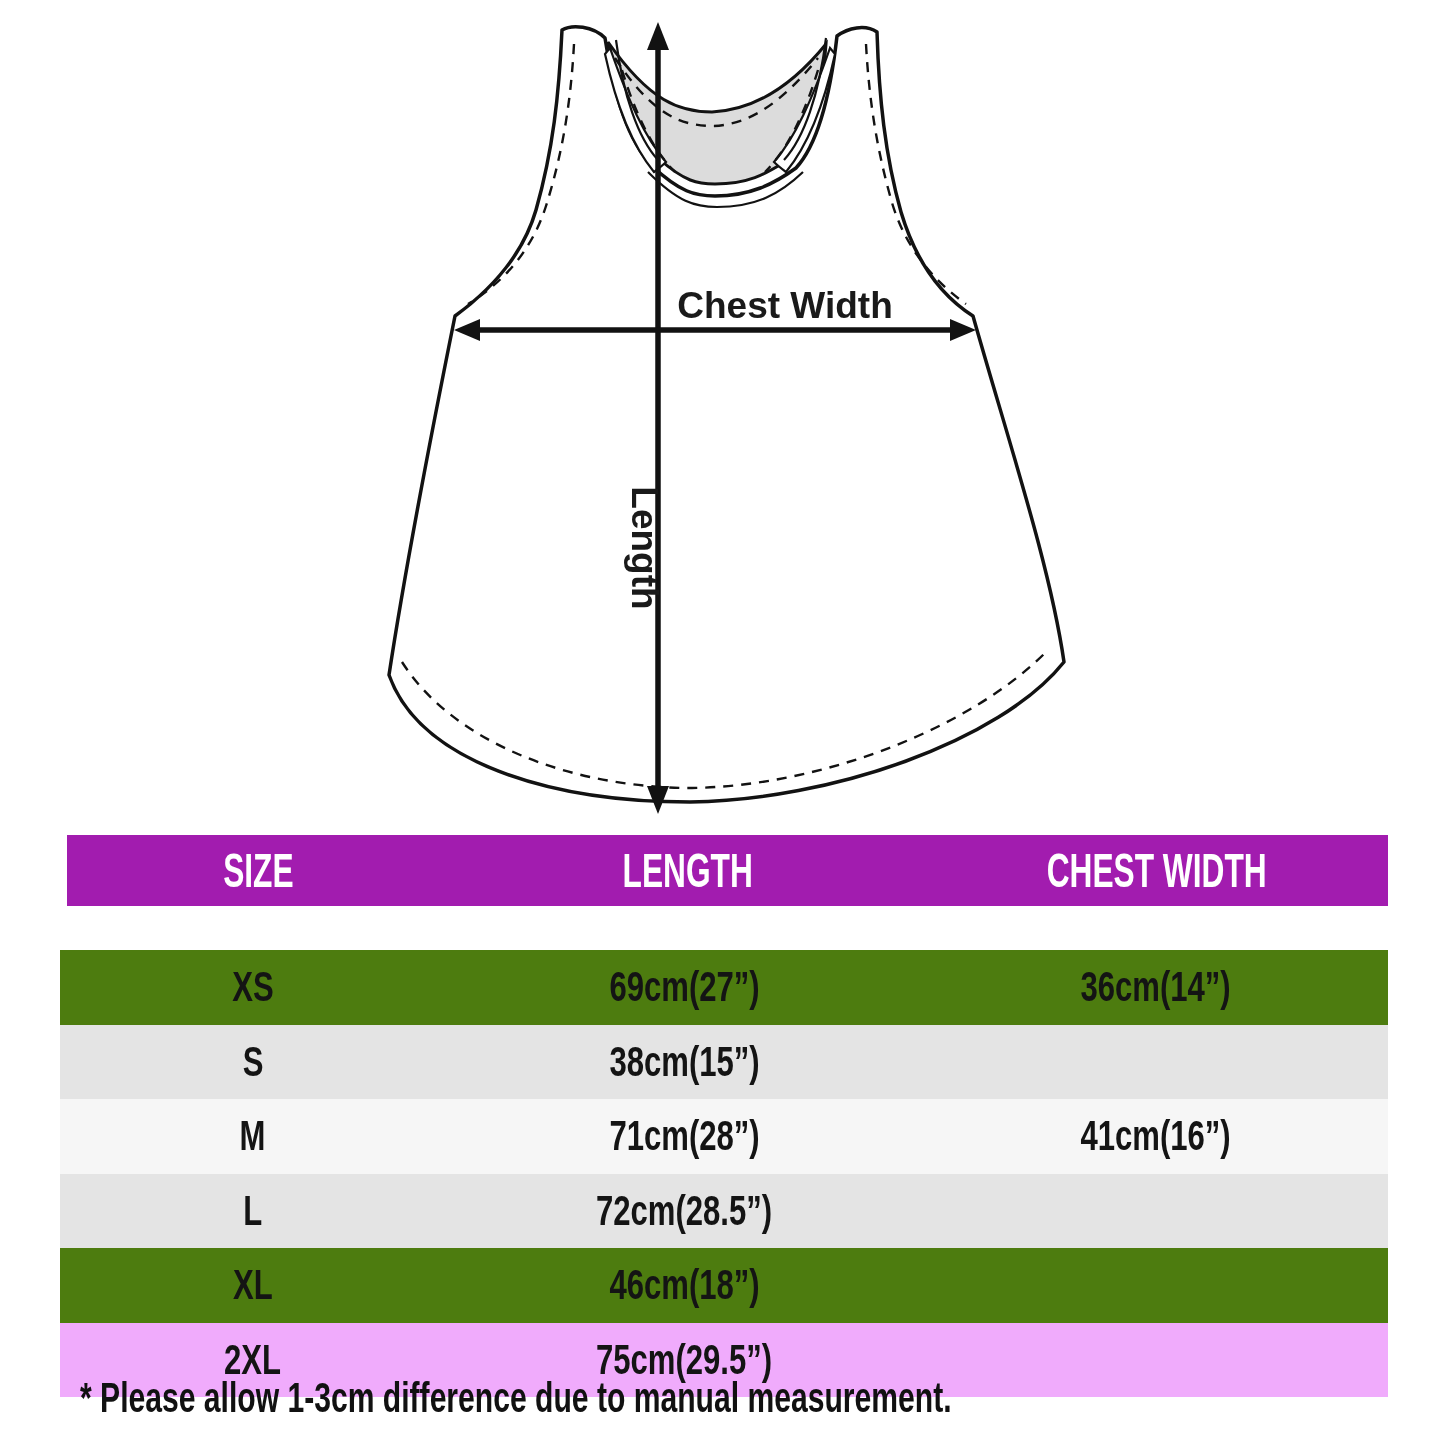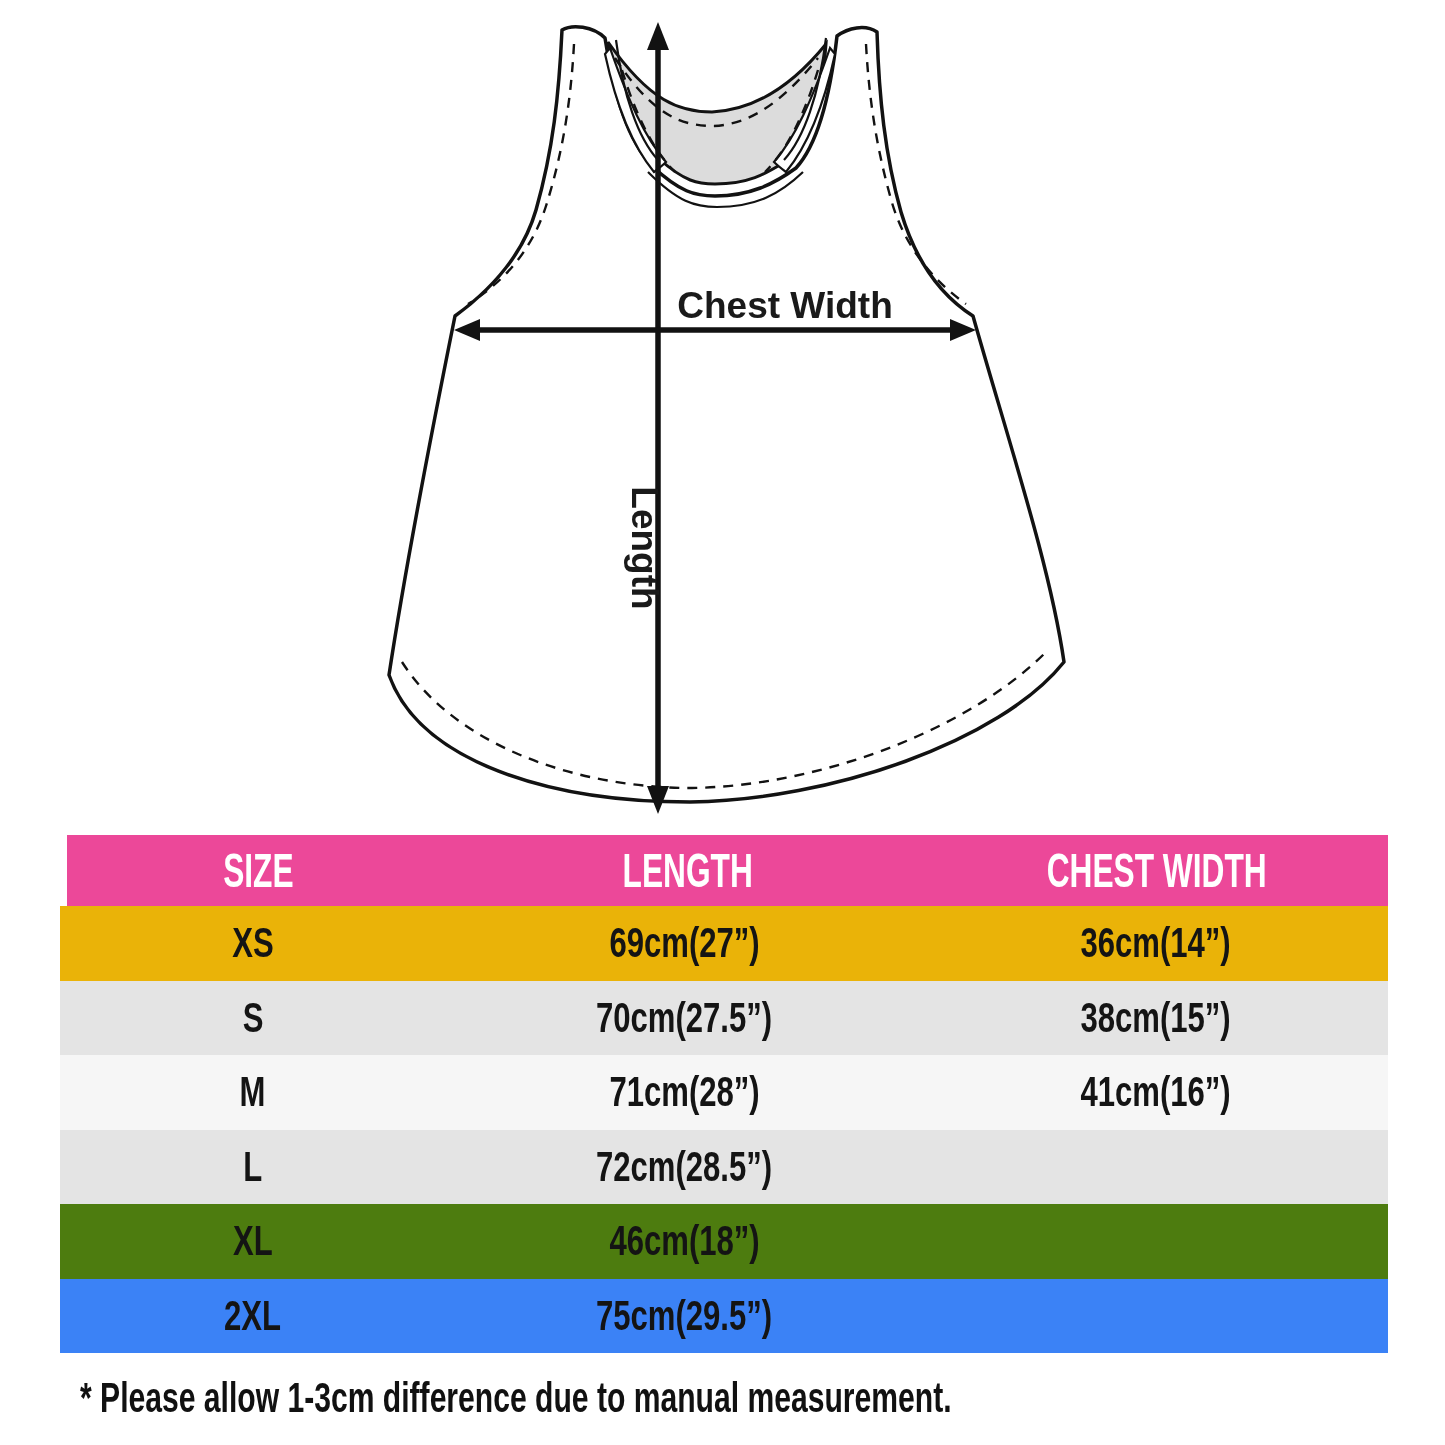--- a/index.html
+++ b/index.html
@@ -101,49 +101,46 @@
         <polygon points="94,330 120,319 120,341" fill="#121212"></polygon>
         <polygon points="616,330 590,319 590,341" fill="#121212"></polygon>
       </g>
 
       <text x="425" y="318" text-anchor="middle" font-size="37" font-weight="bold" fill="#1a1a1a">Chest Width</text>
       <text transform="translate(272,548) rotate(90)" text-anchor="middle" font-size="37" font-weight="bold" fill="#1a1a1a">Length</text>
     </svg>
   </div>
 
   <div class="size-table">
-    <div class="thead" style="background: #ec4899; margin-left: 7px;">
+    <div class="thead" style="background: #a21caf; margin-left: 7px;">
       <div class="cell">
           <span class="cond">SIZE</span>
         </div>
       <div class="cell">
           <span class="cond">LENGTH</span>
         </div>
       <div class="cell">
           <span class="cond">CHEST WIDTH</span>
         </div>
     </div>
 
-    <div class="trow light" style="background: #eab308;">
+    <div class="trow light" style="background: #4d7c0f; margin-top: 44px;">
       <div class="cell">
           <span class="cond">XS</span>
         </div>
       <div class="cell">
           <span class="cond">69cm(27”)</span>
         </div>
       <div class="cell">
           <span class="cond">36cm(14”)</span>
         </div>
     </div>
     <div class="trow dark" style="background: rgb(228, 228, 228);">
       <div class="cell">
           <span class="cond">S</span>
-        </div>
-      <div class="cell">
-          <span class="cond">70cm(27.5”)</span>
         </div>
       <div class="cell">
           <span class="cond">38cm(15”)</span>
         </div>
     </div>
     <div class="trow light" style="background: rgb(246, 246, 246);">
       <div class="cell">
           <span class="cond">M</span>
         </div>
       <div class="cell">
@@ -162,21 +159,21 @@
         </div>
     </div>
     <div class="trow light" style="background: #4d7c0f;">
       <div class="cell">
           <span class="cond">XL</span>
         </div>
       <div class="cell">
           <span class="cond">46cm(18”)</span>
         </div>
     </div>
-    <div class="trow dark" style="background: #3b82f6;">
+    <div class="trow dark" style="background: #f0abfc;">
       <div class="cell">
           <span class="cond">2XL</span>
         </div>
       <div class="cell">
           <span class="cond">75cm(29.5”)</span>
         </div>
     </div>
   </div>
 
   <div class="note">

